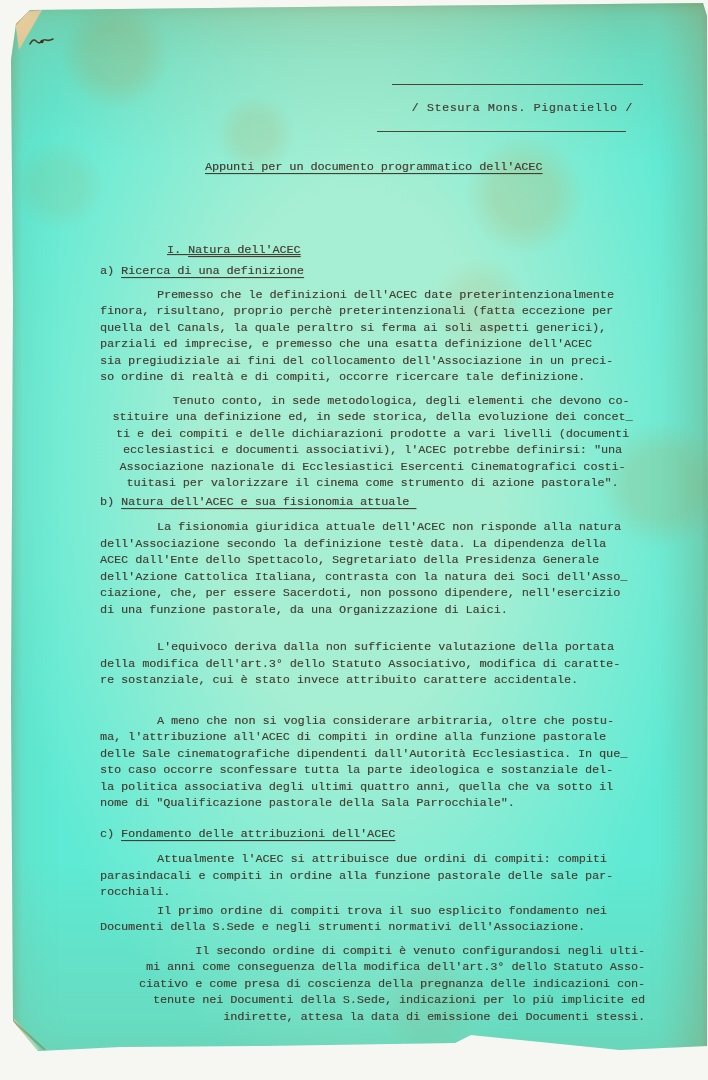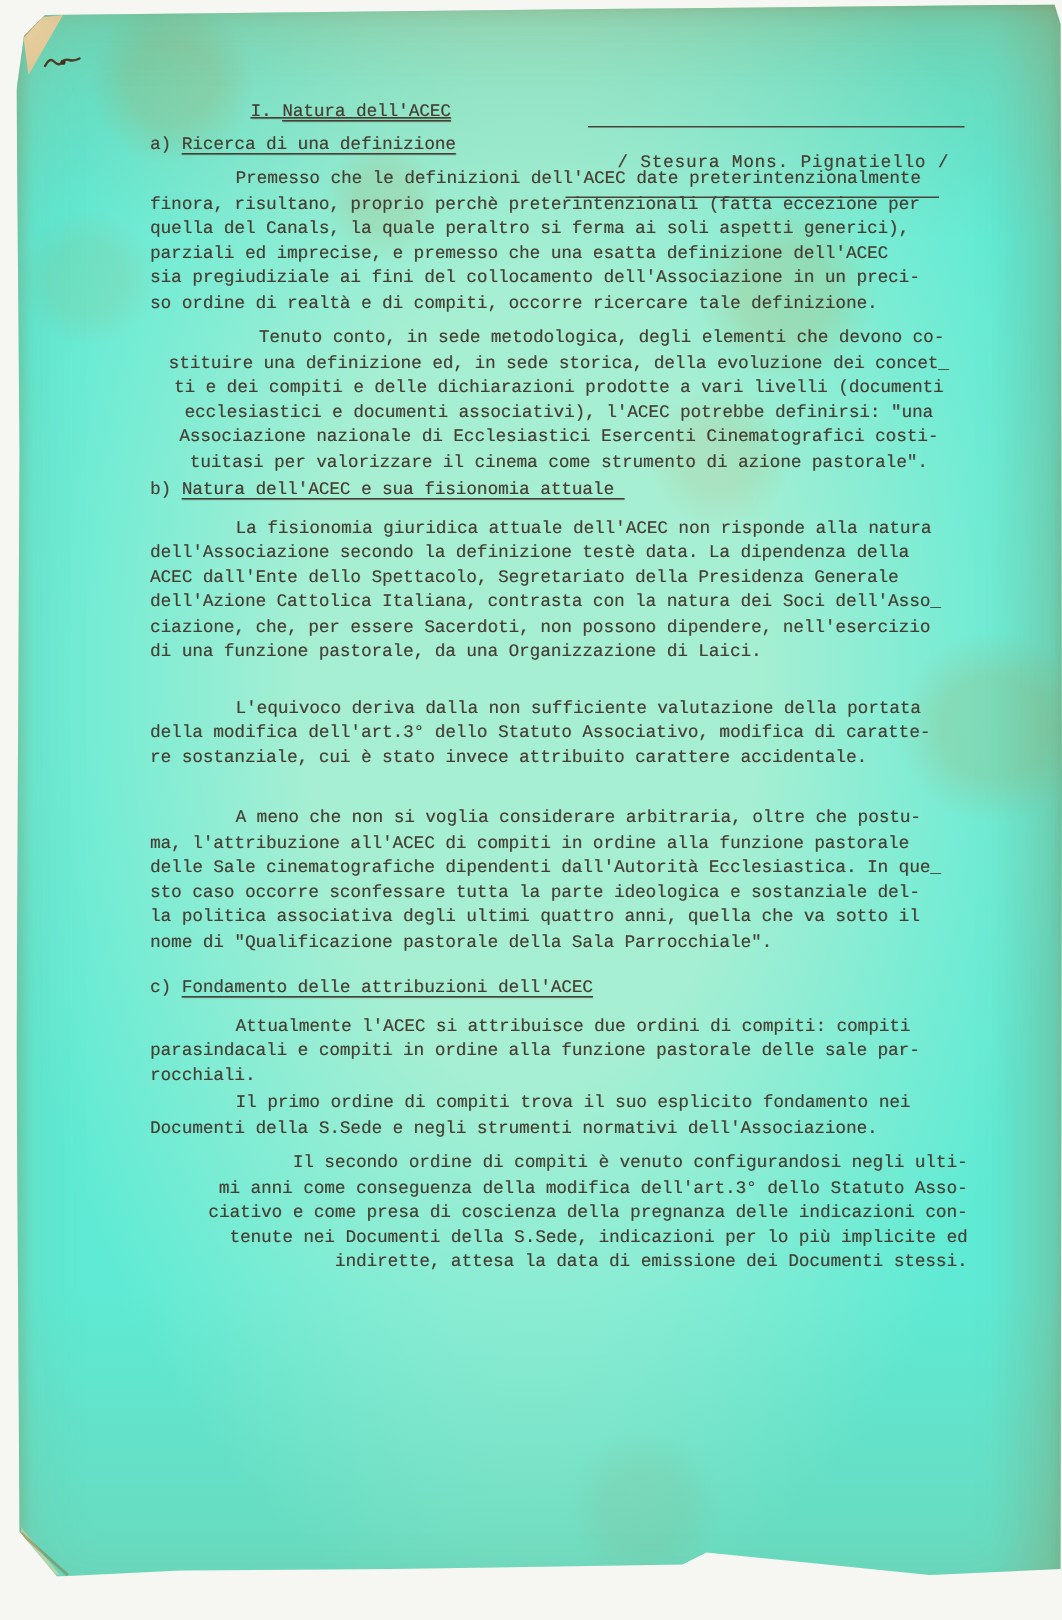--- a/index.html
+++ b/index.html
@@ -112,15 +112,16 @@
   <svg class="ink-mark" viewBox="0 0 27 14">
     <path d="M1,9 q3,-6 6,-3 t5,1 q2,-3 5,-2 t7,-1" fill="none" stroke="#4e3a26" stroke-width="1.6" stroke-linecap="round"></path>
     <circle cx="13" cy="6.5" r="1.7" fill="#442f1e"></circle>
   </svg>
 
   <div class="stamp ink">
     <span>/ Stesura Mons. Pignatiello /</span>
   </div>
 
   <div class="text-col ink">
+    <div class="doc-title">Appunti per un documento programmatico dell'ACEC</div>
     <div id="blocks"><div class="blk blk-0 heading heading-roman"><span class="pfx">I. </span><span class="lbl">Natura dell'ACEC</span></div><div class="blk blk-1 heading heading-letter"><span class="pfx">a) </span><span class="lbl">Ricerca di una definizione</span></div><div class="blk blk-2 para"><div class="line first">Premesso che le definizioni dell'ACEC date preterintenzionalmente</div><div class="line">finora, risultano, proprio perchè preterintenzionali (fatta eccezione per</div><div class="line">quella del Canals, la quale peraltro si ferma ai soli aspetti generici),</div><div class="line">parziali ed imprecise, e premesso che una esatta definizione dell'ACEC</div><div class="line">sia pregiudiziale ai fini del collocamento dell'Associazione in un preci-</div><div class="line">so ordine di realtà e di compiti, occorre ricercare tale definizione.</div></div><div class="blk blk-3 para"><div class="line first">Tenuto conto, in sede metodologica, degli elementi che devono co-</div><div class="line">stituire una definizione ed, in sede storica, della evoluzione dei concet_</div><div class="line">ti e dei compiti e delle dichiarazioni prodotte a vari livelli (documenti</div><div class="line">ecclesiastici e documenti associativi), l'ACEC potrebbe definirsi: "una</div><div class="line">Associazione nazionale di Ecclesiastici Esercenti Cinematografici costi-</div><div class="line">tuitasi per valorizzare il cinema come strumento di azione pastorale".</div></div><div class="blk blk-4 heading heading-letter"><span class="pfx">b) </span><span class="lbl">Natura dell'ACEC e sua fisionomia attuale </span></div><div class="blk blk-5 para"><div class="line first">La fisionomia giuridica attuale dell'ACEC non risponde alla natura</div><div class="line">dell'Associazione secondo la definizione testè data. La dipendenza della</div><div class="line">ACEC dall'Ente dello Spettacolo, Segretariato della Presidenza Generale</div><div class="line">dell'Azione Cattolica Italiana, contrasta con la natura dei Soci dell'Asso_</div><div class="line">ciazione, che, per essere Sacerdoti, non possono dipendere, nell'esercizio</div><div class="line">di una funzione pastorale, da una Organizzazione di Laici.</div></div><div class="blk blk-6 para"><div class="line first">L'equivoco deriva dalla non sufficiente valutazione della portata</div><div class="line">della modifica dell'art.3° dello Statuto Associativo, modifica di caratte-</div><div class="line">re sostanziale, cui è stato invece attribuito carattere accidentale.</div></div><div class="blk blk-7 para"><div class="line first">A meno che non si voglia considerare arbitraria, oltre che postu-</div><div class="line">ma, l'attribuzione all'ACEC di compiti in ordine alla funzione pastorale</div><div class="line">delle Sale cinematografiche dipendenti dall'Autorità Ecclesiastica. In que_</div><div class="line">sto caso occorre sconfessare tutta la parte ideologica e sostanziale del-</div><div class="line">la politica associativa degli ultimi quattro anni, quella che va sotto il</div><div class="line">nome di "Qualificazione pastorale della Sala Parrocchiale".</div></div><div class="blk blk-8 heading heading-letter"><span class="pfx">c) </span><span class="lbl">Fondamento delle attribuzioni dell'ACEC</span></div><div class="blk blk-9 para"><div class="line first">Attualmente l'ACEC si attribuisce due ordini di compiti: compiti</div><div class="line">parasindacali e compiti in ordine alla funzione pastorale delle sale par-</div><div class="line">rocchiali.</div></div><div class="blk blk-10 para"><div class="line first">Il primo ordine di compiti trova il suo esplicito fondamento nei</div><div class="line">Documenti della S.Sede e negli strumenti normativi dell'Associazione.</div></div><div class="blk blk-11 para"><div class="line first">Il secondo ordine di compiti è venuto configurandosi negli ulti-</div><div class="line">mi anni come conseguenza della modifica dell'art.3° dello Statuto Asso-</div><div class="line">ciativo e come presa di coscienza della pregnanza delle indicazioni con-</div><div class="line">tenute nei Documenti della S.Sede, indicazioni per lo più implicite ed</div><div class="line">indirette, attesa la data di emissione dei Documenti stessi.</div></div></div>
   </div>
 </div>
 
 </body></html>

